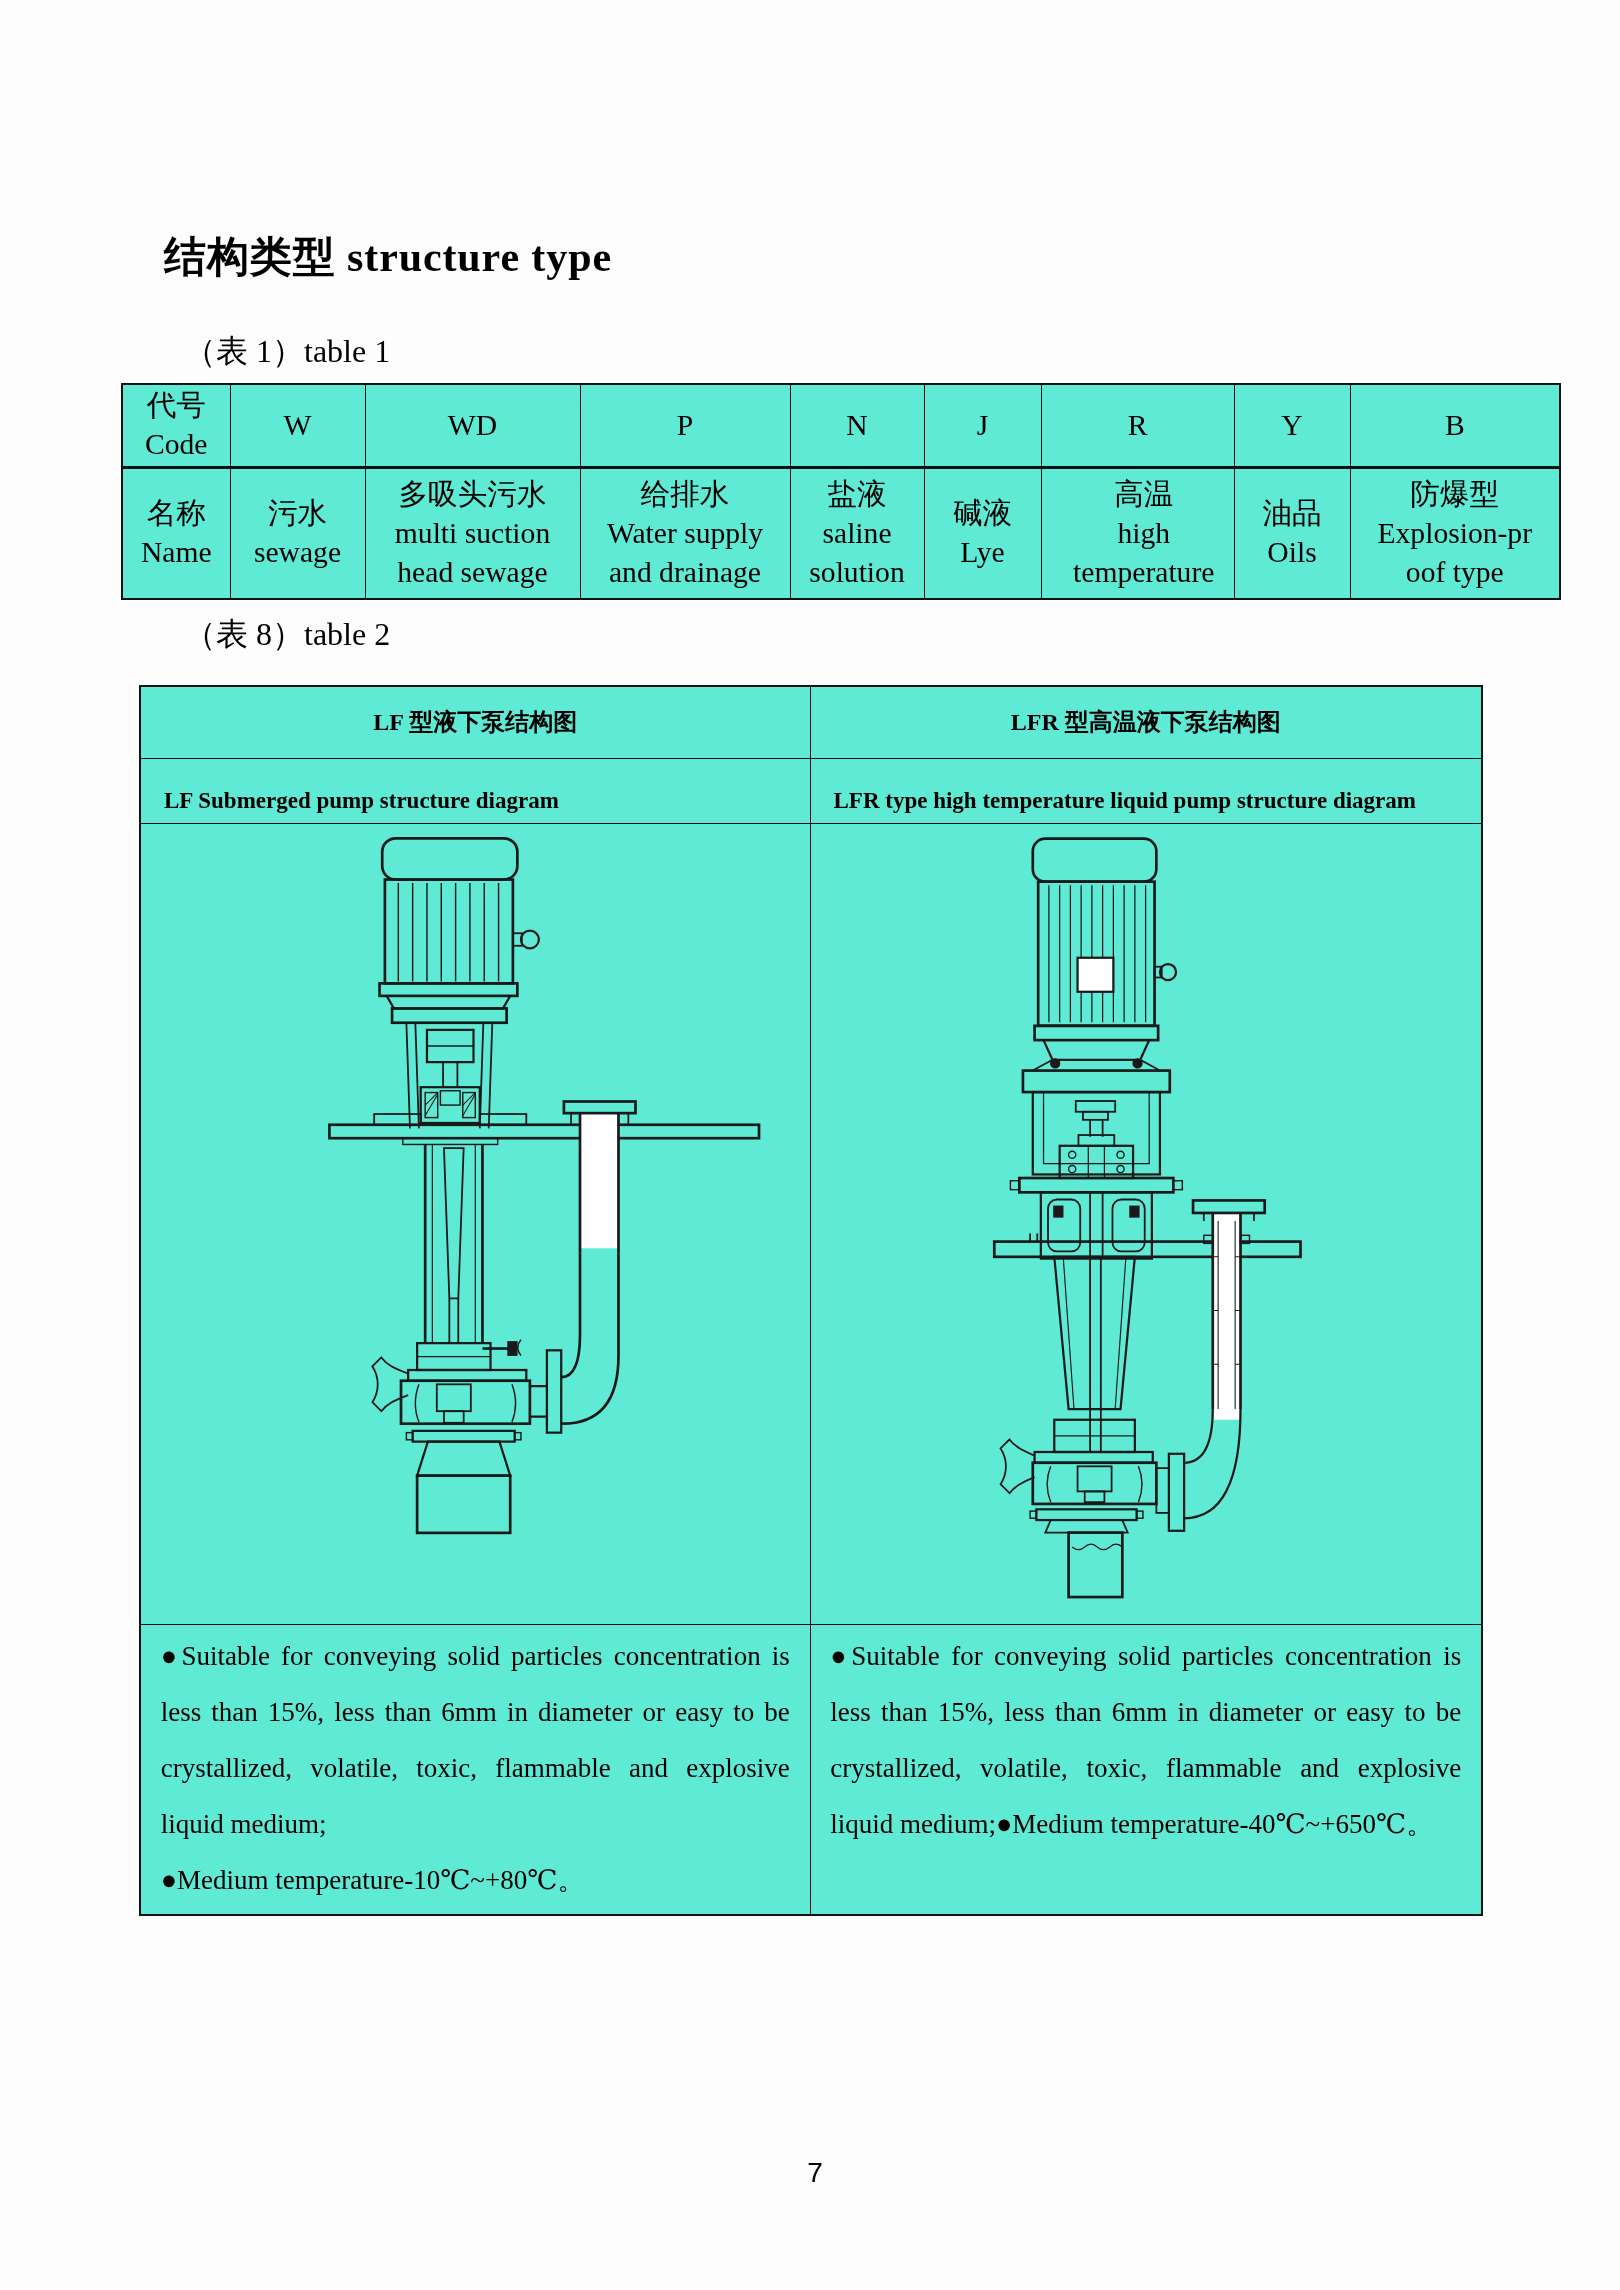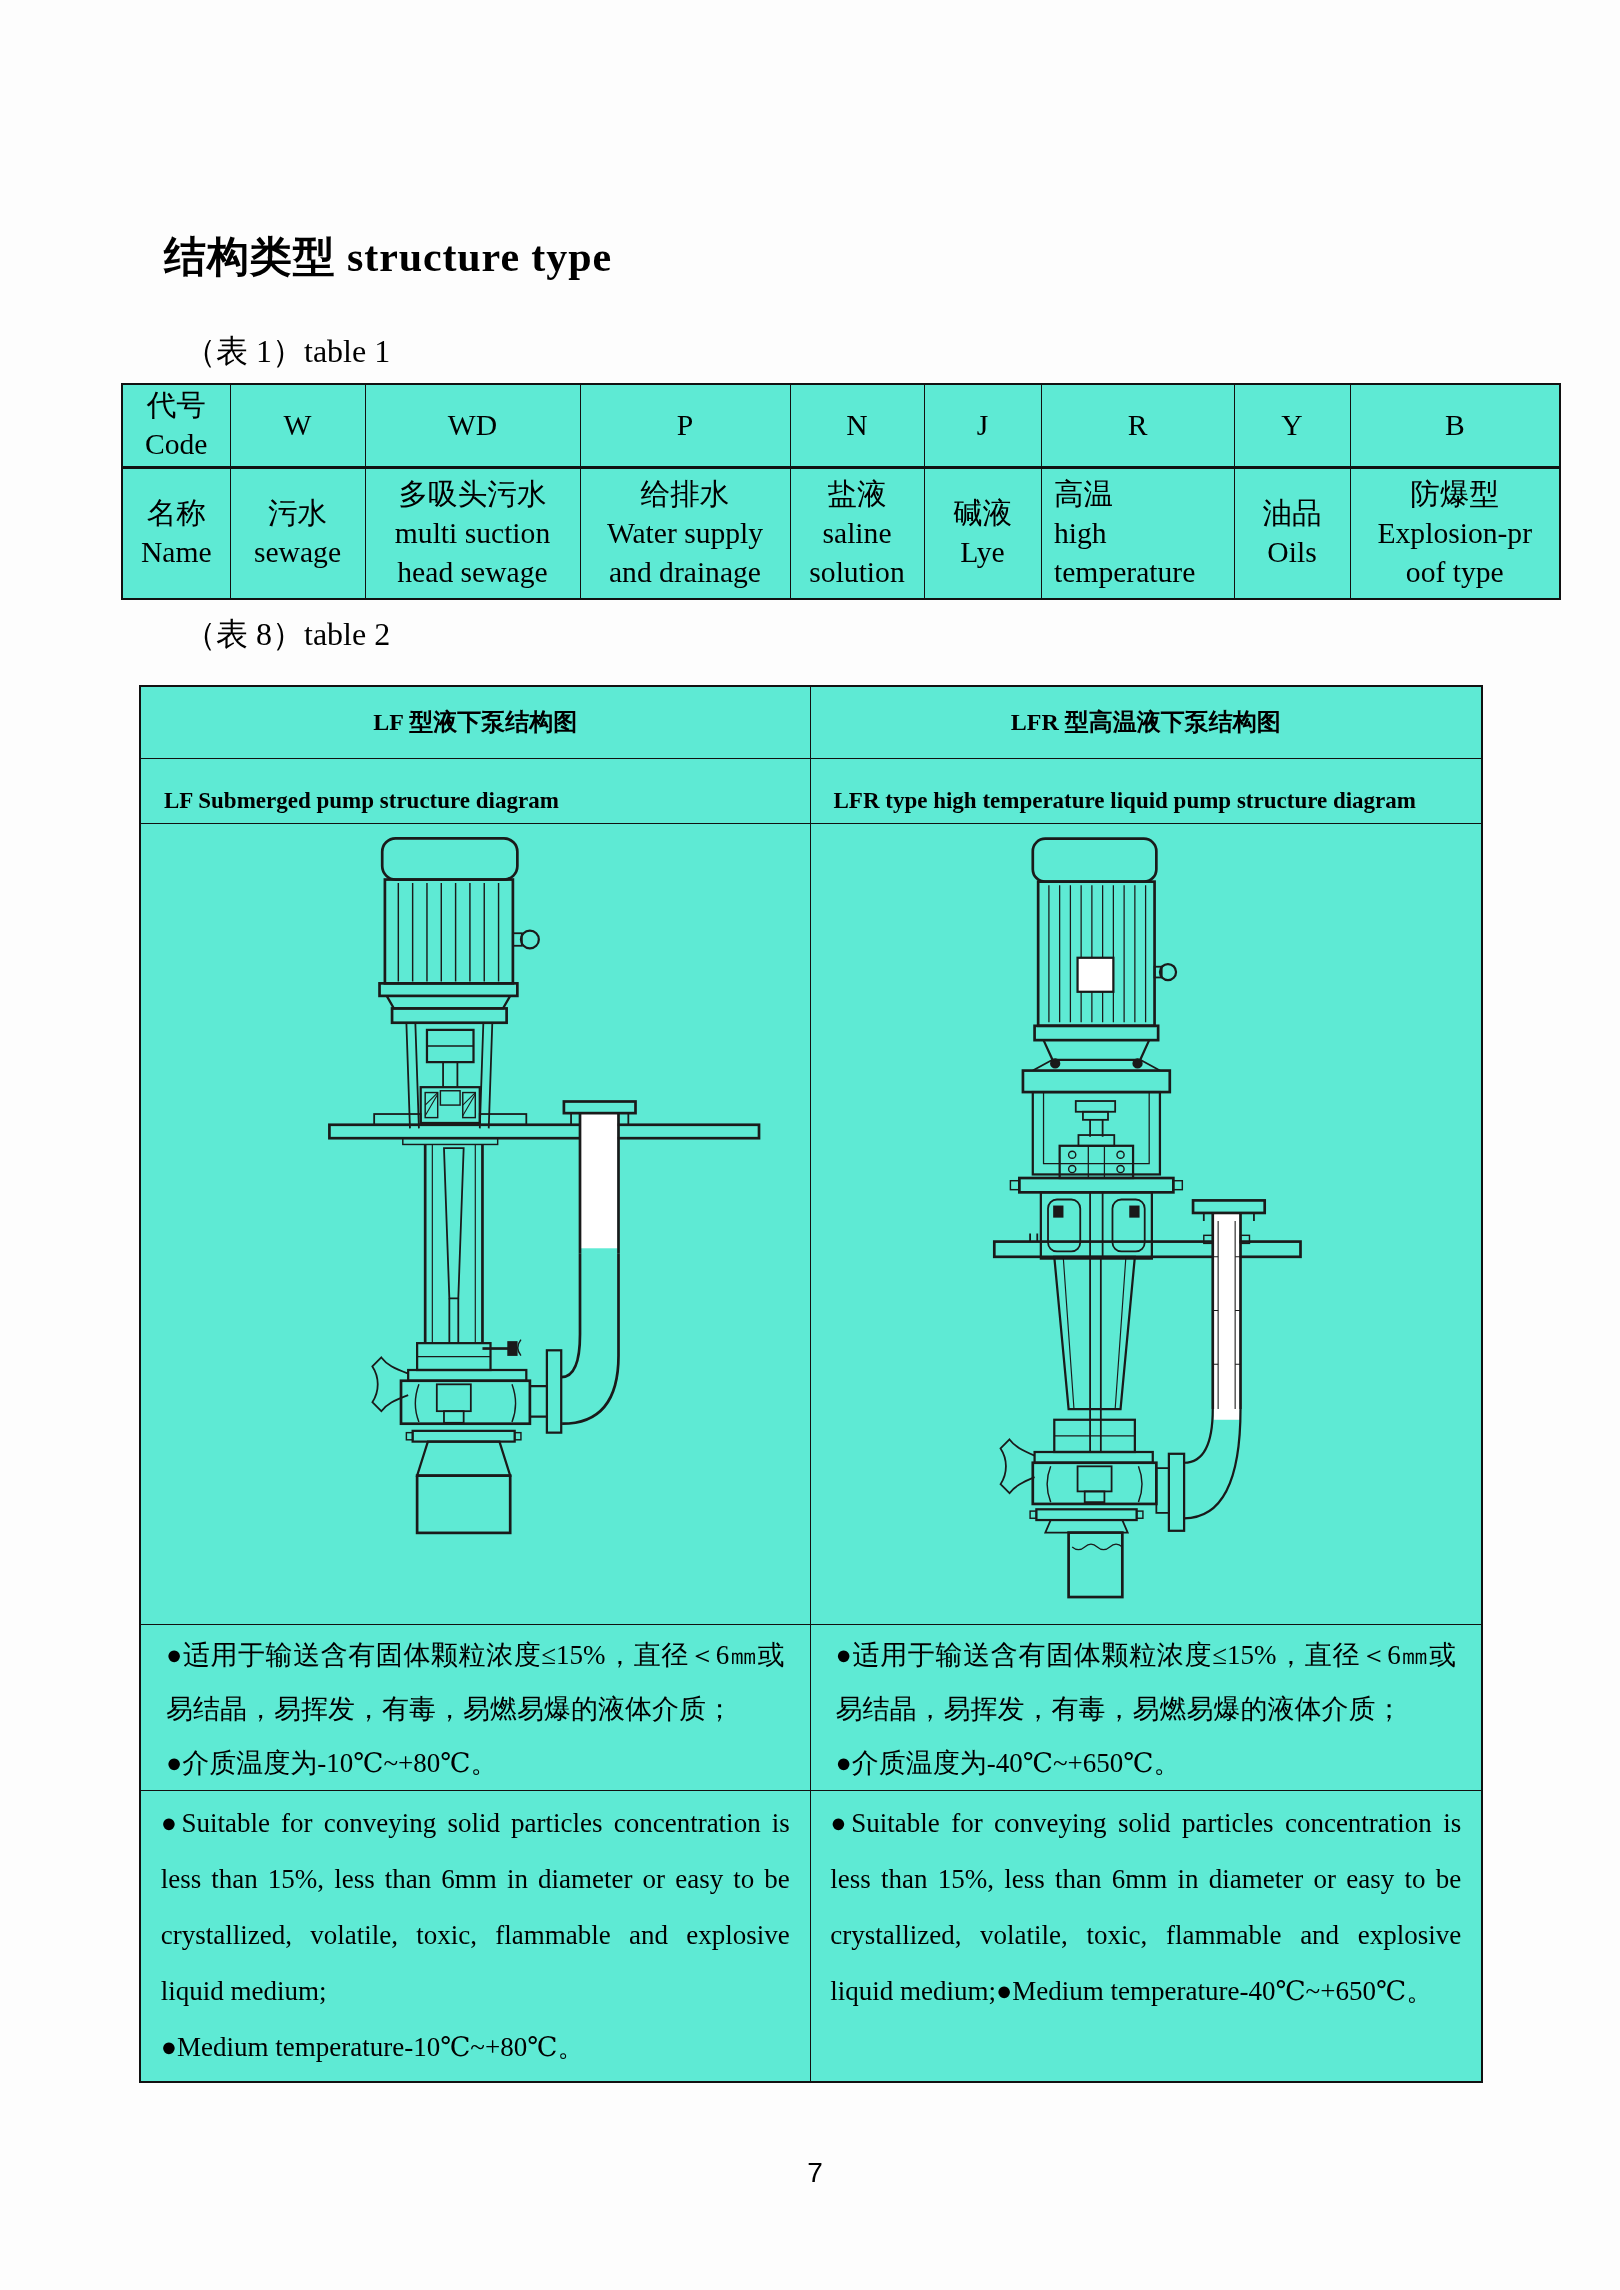--- a/index.html
+++ b/index.html
@@ -25,21 +25,21 @@
   td { border:1.8px solid #111; }
 
   
   .t1 { position:absolute; left:121px; top:383px; width:1439px; border:2.7px solid #111; }
   .t1 td {
     text-align:center; vertical-align:middle;
     font-size:29.6px; line-height:1.32;
   }
   .t1 tr.r1 td { height:83px; border-bottom:3.6px solid #111; }
   .t1 tr.r2 td { height:132px; }
-  .t1 td.alignleft { text-align:left; padding-left:12.5px; }
+  .t1 td.alignleft { text-align:center; padding-left:12.5px; }
   .pre { white-space:pre-line; }
 
   
   .t2 { position:absolute; left:139px; top:685px; width:1342px; border:2.7px solid #111; }
   .t2 td { vertical-align:top; }
   .t2 tr.title td {
     height:72px; text-align:center; vertical-align:middle;
     font-size:24px; font-weight:bold;
   }
   .t2 tr.subtitle td {
@@ -292,30 +292,20 @@
               <rect x="262" y="754" width="7" height="8" stroke-width="1.6"></rect>
               <path d="M166,764 H246 L252,778 H160 Z" stroke-width="2"></path>
               <rect x="186" y="778" width="60" height="72" stroke-width="3"></rect>
               <path d="M190,794 q7,6 14,0 t14,0 t14,0 t14,0" stroke-width="1.4"></path>
             </g>
           </svg>
         </div>
       </td>
     </tr>
 
-    <tr class="cnrow">
-      <td>
-        <p>●适用于输送含有固体颗粒浓度≤15%，直径＜6㎜或易结晶，易挥发，有毒，易燃易爆的液体介质；</p>
-        <p class="lastline">●介质温度为-10℃~+80℃。</p>
-      </td>
-      <td>
-        <p>●适用于输送含有固体颗粒浓度≤15%，直径＜6㎜或易结晶，易挥发，有毒，易燃易爆的液体介质；</p>
-        <p class="lastline">●介质温度为-40℃~+650℃。</p>
-      </td>
-    </tr>
 
     <tr class="enrow">
       <td>
         <p>●Suitable for conveying solid particles concentration is less than 15%, less than 6mm in diameter or easy to be crystallized, volatile, toxic, flammable and explosive liquid medium;</p>
         <p class="lastline">●Medium temperature-10℃~+80℃。</p>
       </td>
       <td>
         <p>●Suitable for conveying solid particles concentration is less than 15%, less than 6mm in diameter or easy to be crystallized, volatile, toxic, flammable and explosive liquid medium;●Medium temperature-40℃~+650℃。</p>
       </td>
     </tr>

